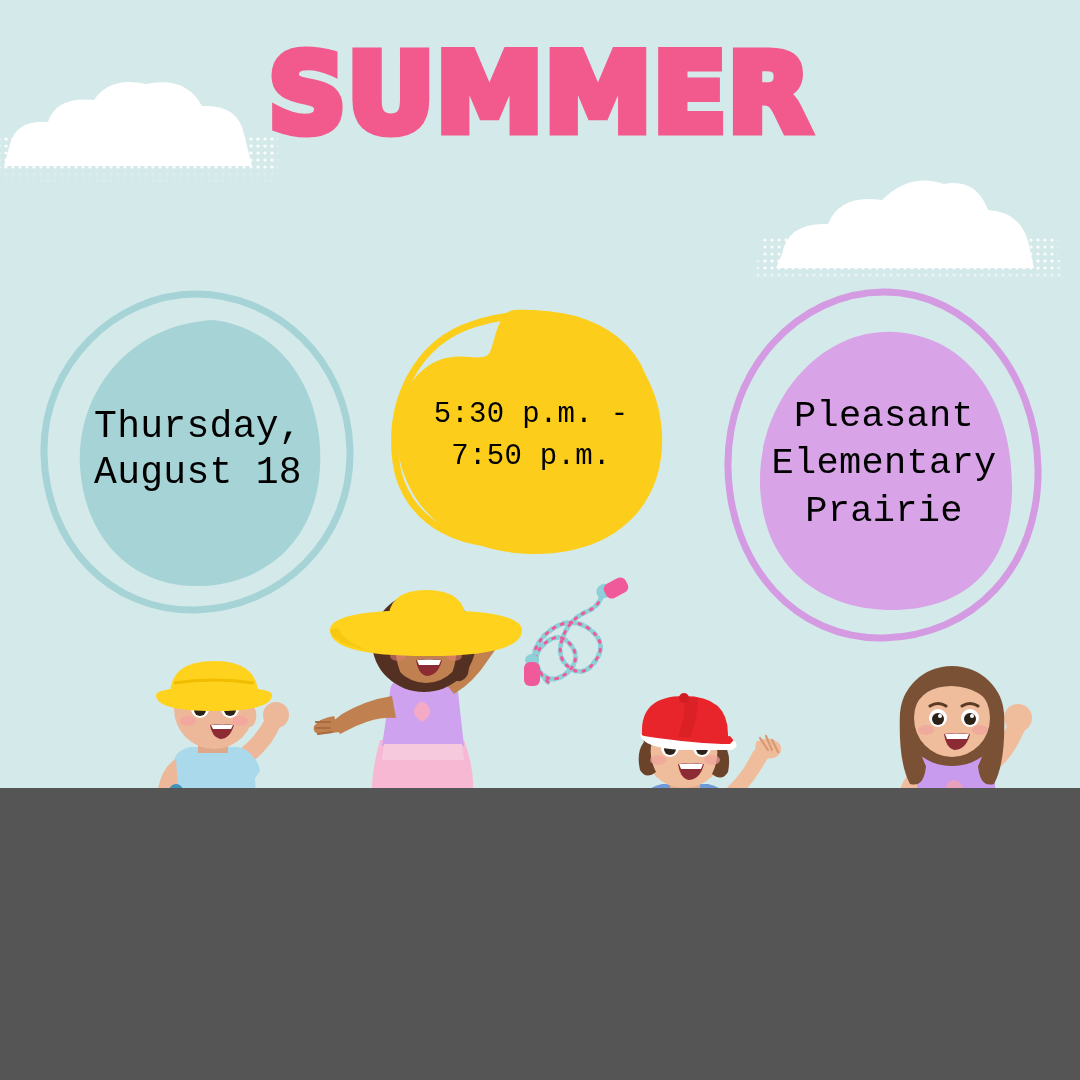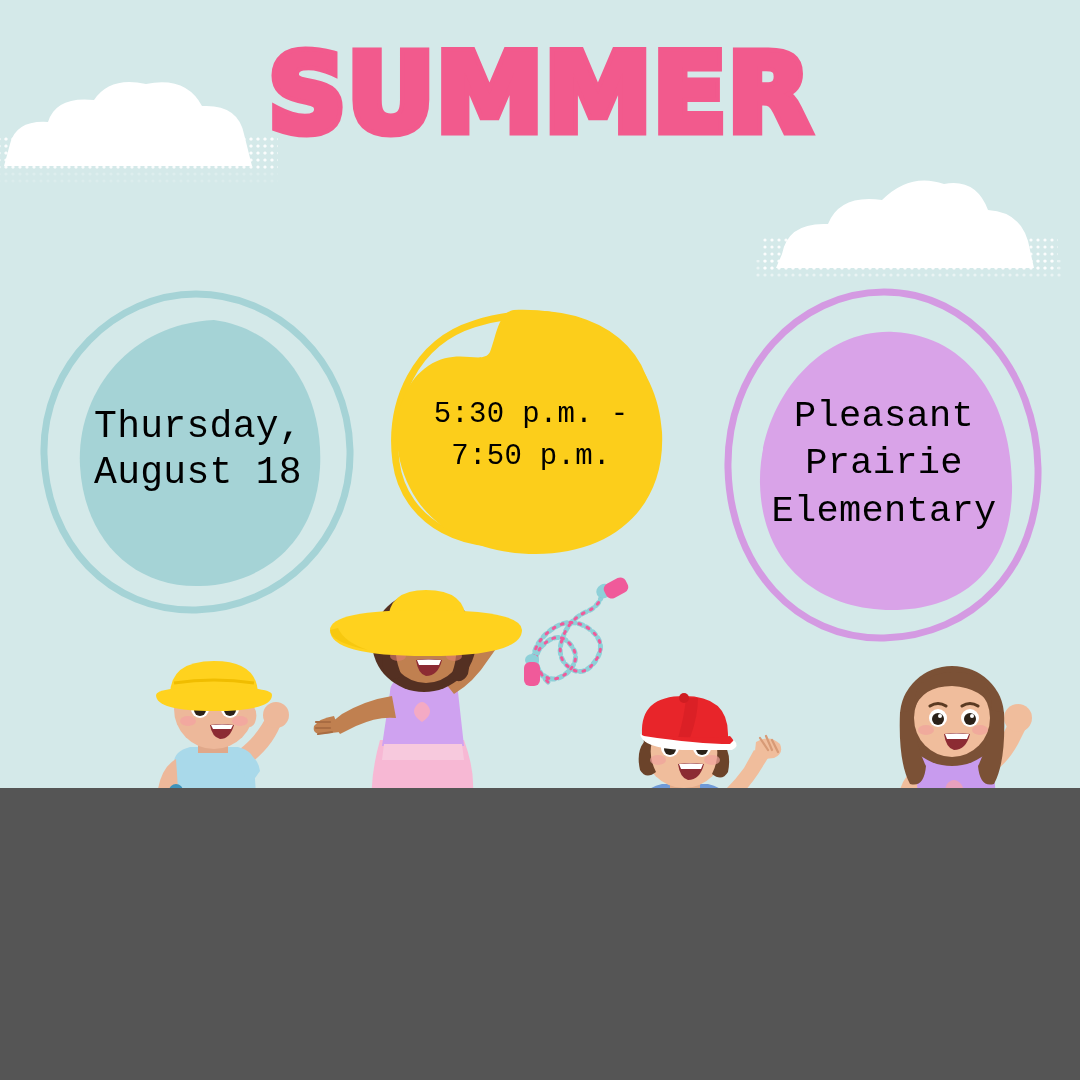--- a/index.html
+++ b/index.html
@@ -162,22 +162,22 @@
 
   <div class="bubble" id="bubble-place">
     <svg width="336" height="372" viewBox="0 0 336 372">
       <path d="M168,14 C254,14 320,94 322,190 C324,290 256,358 168,360 C80,362 14,288 12,190
                C10,92 82,14 168,14 Z" fill="none" stroke="#d49ae2" stroke-width="7" stroke-linecap="round"></path>
       <path d="M178,54 C256,58 298,130 296,214 C294,292 246,332 176,332 C104,332 46,288 44,206
                C42,124 104,50 178,54 Z" fill="#d9a3e8"></path>
     </svg>
     <div class="bubble-text">
       <span>Pleasant</span>
+      <span>Elementary</span>
       <span>Prairie</span>
-      <span>Elementary</span>
     </div>
   </div>
 
   <div class="grass"></div>
   <div class="grass-fringe">
     <svg width="1080" height="22" viewBox="0 0 1080 22" preserveAspectRatio="none">
       <g fill="#8dc45f">
         <path d="M0,22 L0,16 Q4,8 8,16 Q12,6 16,16 Q20,10 24,16 Q28,4 32,16 Q36,9 40,16
                  Q44,7 48,16 Q52,11 56,16 Q60,5 64,16 Q68,9 72,16 Q76,8 80,16 Q84,12 88,16
                  Q92,6 96,16 Q100,10 104,16 Q108,4 112,16 Q116,10 120,16 Q124,8 128,16

